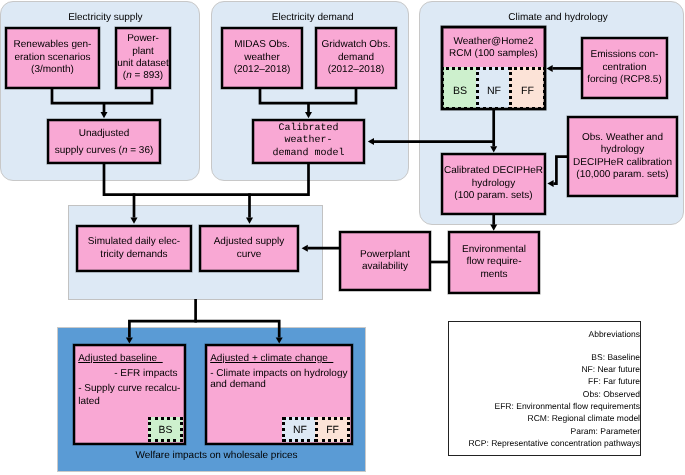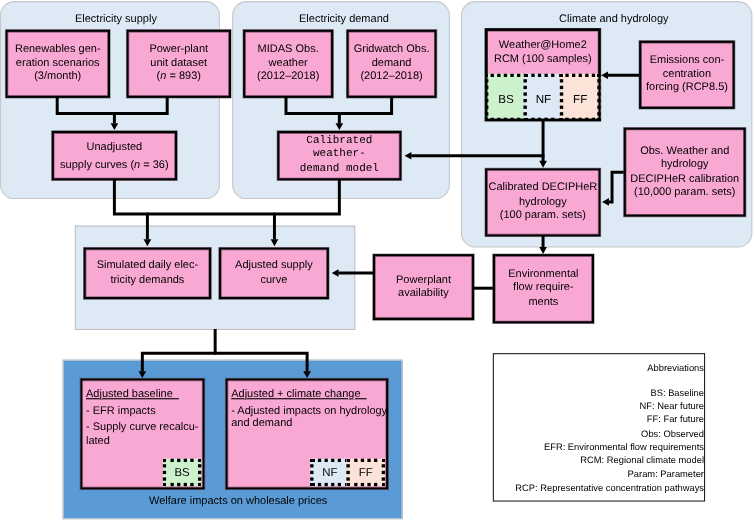--- a/index.html
+++ b/index.html
@@ -28,21 +28,21 @@
     <div class="grp-title" style="left: 425.5px; top: 12px; width: 265px;">Climate and hydrology</div>
     <div class="abs grp" style="left: 68px; top: 205px; width: 255px; height: 95px; background: rgb(221, 233, 245); border: 1.5px solid rgb(194, 194, 194); border-radius: 0px;"></div>
     <div class="abs grp" style="left: 57px; top: 327px; width: 309px; height: 145px; background: rgb(90, 155, 213); border: 1.5px solid rgb(201, 201, 201); border-radius: 0px;"></div>
     <div class="abs box" style="left: 5px; top: 27px; width: 95px; height: 62px;">
       <div>
         <span>Renewables gen-</span>
         <span>eration scenarios</span>
         <span>(3/month)</span>
       </div>
     </div>
-    <div class="abs box" style="left: 115px; top: 27px; width: 95px; height: 62px;">
+    <div class="abs box" style="left: 115px; top: 27px; width: 56px; height: 62px;">
       <div>
         <span>Power-plant</span>
         <span>unit dataset</span>
         <span>(<i>n</i> = 893)</span>
       </div>
     </div>
     <div class="abs box" style="left: 47px; top: 119px; width: 114px; height: 45px; line-height: 16.8px; padding-top: 2.4px;">
       <div>
         <span>Unadjusted</span>
         <span>supply curves (<i>n</i> = 36)</span>
@@ -122,30 +122,30 @@
         <span>ments</span>
       </div>
     </div>
     <div class="abs sub" style="left: 441px; top: 67px; width: 38px; height: 43px; background: rgb(205, 240, 205); border: 3px dotted rgb(0, 0, 0); z-index: 2; font-size: 10.6px; padding-top: 5px;">BS</div>
     <div class="abs sub" style="left: 476px; top: 67px; width: 36px; height: 43px; background: rgb(221, 233, 245); border: 3px dotted rgb(0, 0, 0); z-index: 2; font-size: 10.6px; padding-top: 5px;">NF</div>
     <div class="abs sub" style="left: 509px; top: 67px; width: 37px; height: 43px; background: rgb(252, 227, 215); border: 3px dotted rgb(0, 0, 0); z-index: 2; font-size: 10.6px; padding-top: 5px;">FF</div>
     <div class="abs box" style="left: 73px; top: 344px; width: 113px; height: 101px; display: block; text-align: left; padding: 6.6px 0px 0px 3.2px; white-space: nowrap; line-height: 11.3px;">
       <div style="margin-bottom: 4.2px;">
         <span class="ul">Adjusted baseline&nbsp;&nbsp;</span>
       </div>
-      <div style="margin-bottom: 4px;">- EFR impacts</div>
+      <div style="margin-bottom: 4px; margin-left: 36px;">- EFR impacts</div>
       <div style="margin-bottom: 1.2px;">- Supply curve recalcu-</div>
       <div>lated</div>
     </div>
     <div class="abs sub" style="left: 148px; top: 417px; width: 35px; height: 25px; background: rgb(205, 240, 205); border: 3px dotted rgb(0, 0, 0); font-size: 10.4px; padding-top: 2px;">BS</div>
     <div class="abs box" style="left: 205px; top: 344px; width: 148px; height: 101px; display: block; text-align: left; padding: 6.6px 0px 0px 3.2px; white-space: nowrap; line-height: 11.3px;">
       <div style="margin-bottom: 4.2px;">
         <span class="ul">Adjusted + climate change&nbsp;&nbsp;</span>
       </div>
-      <div>- Adjusted impacts on hydrology</div>
+      <div>- Climate impacts on hydrology</div>
       <div>and demand</div>
     </div>
     <div class="abs sub" style="left: 282px; top: 417px; width: 36px; height: 25px; background: rgb(221, 233, 245); border: 3px dotted rgb(0, 0, 0); font-size: 10.4px; padding-top: 2px;">NF</div>
     <div class="abs sub" style="left: 315px; top: 417px; width: 35px; height: 25px; background: rgb(252, 227, 215); border: 3px dotted rgb(0, 0, 0); font-size: 10.4px; padding-top: 2px;">FF</div>
     <div class="abs" style="left: 62px; top: 450px; width: 309px; text-align: center; font-size: 10px;">Welfare impacts on wholesale prices</div>
     <div class="abs" style="left: 448px; top: 321px; width: 193px; height: 135px; background: rgb(255, 255, 255); border: 1.3px solid rgb(34, 34, 34); padding: 6px 0px 0px 5.5px; font-size: 8.5px; line-height: 12.3px; white-space: nowrap; text-align: right;">
       <div style="margin-bottom: 10.5px;">Abbreviations</div>
       <div>BS: Baseline</div>
       <div>NF: Near future</div>
       <div>FF: Far future</div>

